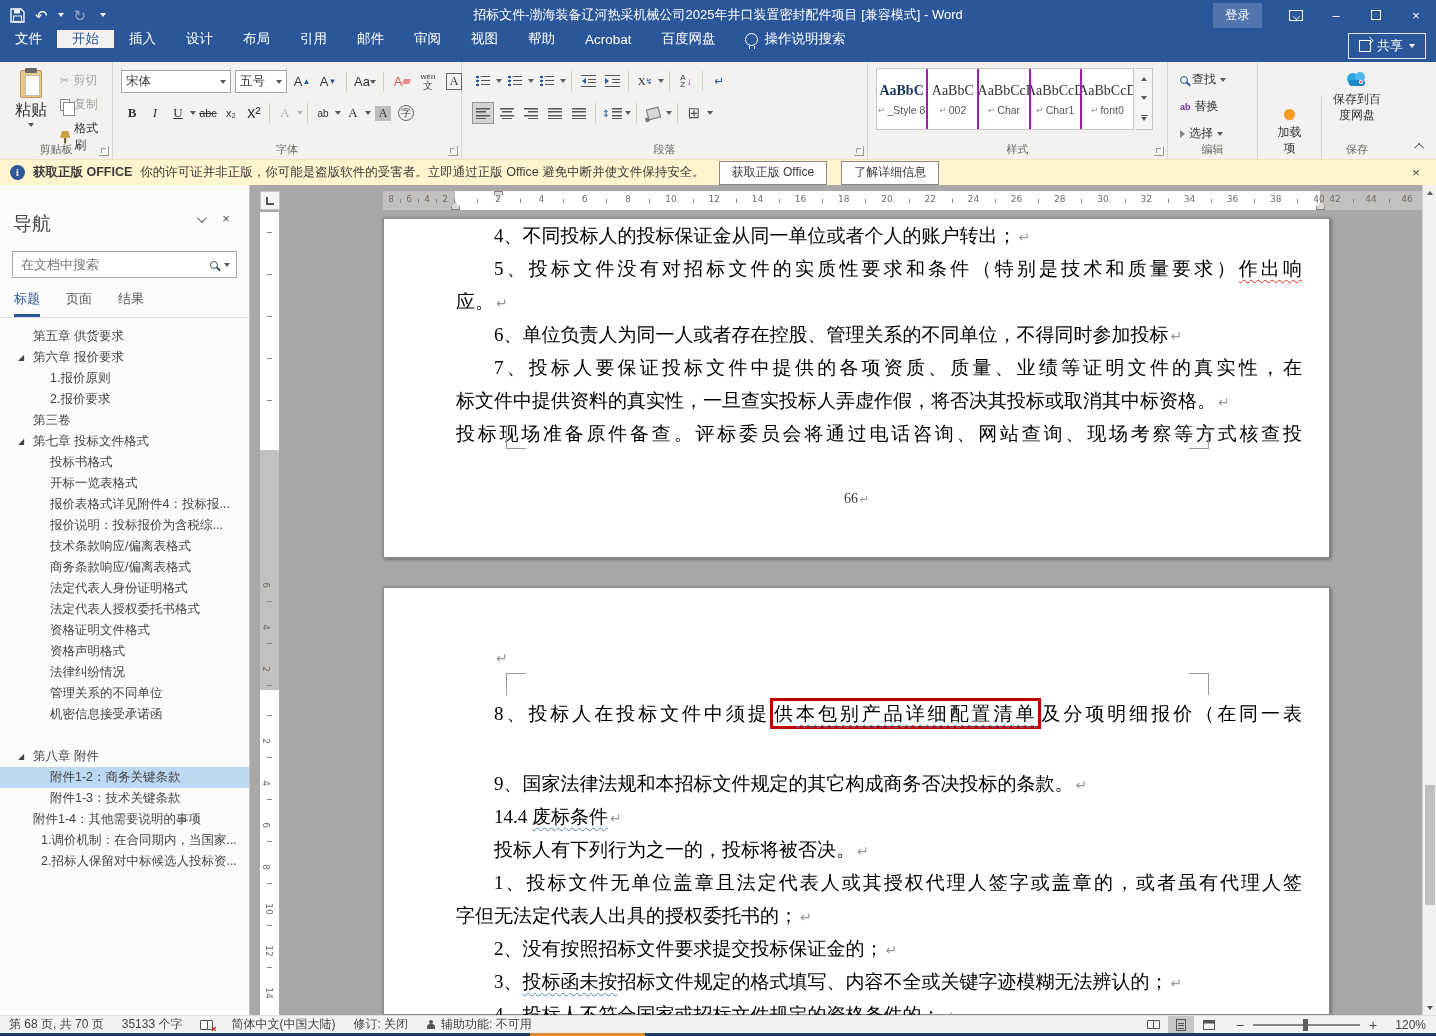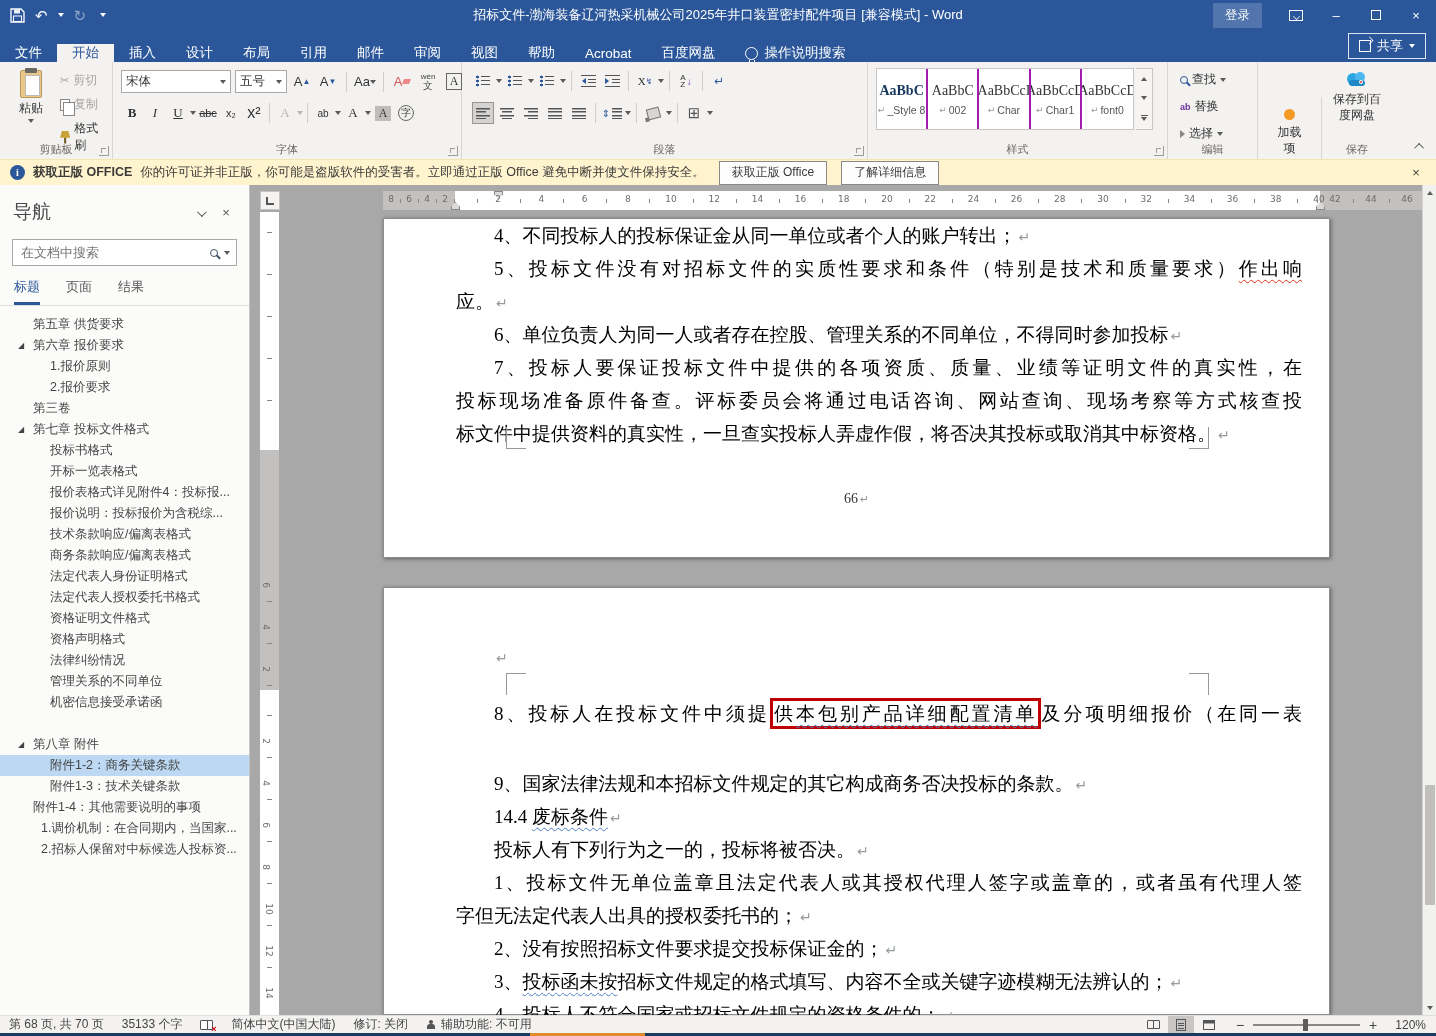--- a/index.html
+++ b/index.html
@@ -16,21 +16,21 @@
   .qat .mini-caret{width:0;height:0;border-left:3px solid transparent;border-right:3px solid transparent;border-top:4px solid #fff;display:inline-block;}
   .title-text{position:absolute;left:0;right:0;text-align:center;font-size:13px;color:#ffffff;pointer-events:none;}
   .win-controls{margin-left:auto;display:flex;align-items:center;height:100%;}
   .login-btn{background:rgba(255,255,255,.18);font-size:12.5px;padding:4px 12px;margin-right:14px;border-radius:1px;}
   .wc{width:40px;height:100%;display:flex;align-items:center;justify-content:center;font-size:13px;}
   .ico-ribbonopt{width:14px;height:11px;border:1px solid #fff;position:relative;}
   .ico-ribbonopt::after{content:"";position:absolute;left:3px;top:2px;width:6px;height:6px;border-right:1.5px solid #fff;border-bottom:1.5px solid #fff;transform:rotate(45deg) scale(.7);}
   .ico-max{width:10px;height:10px;border:1px solid #fff;}
 
   
-  .tabsrow{position:absolute;left:0;top:30px;width:100%;height:32px;background:#2b579a;display:flex;align-items:flex-end;color:#fff;font-size:13.5px;}
+  .tabsrow{position:absolute;left:0;top:30px;width:100%;height:32px;background:#2b579a;display:flex;align-items:flex-start;color:#fff;font-size:13.5px;}
   .rtab{padding:0 15px;display:flex;align-items:center;cursor:default;}
   .rtab.active{background:#f3f2f1;color:#2b579a;}
   .tellme{display:flex;align-items:center;gap:7px;padding:0 14px;}
   .bulb{width:13px;height:13px;border:1.5px solid #fff;border-radius:50%;position:relative;}
   .bulb::after{content:"";position:absolute;left:3px;top:12px;width:4px;height:3px;border-left:1.5px solid #fff;border-right:1.5px solid #fff;}
   .share-btn{margin-left:auto;margin-right:10px;align-self:center;border:1px solid rgba(255,255,255,.85);padding:3px 10px;display:flex;align-items:center;gap:6px;font-size:13px;}
   .ico-share{width:12px;height:12px;border:1px solid #fff;position:relative;}
   .ico-share::after{content:"";position:absolute;right:-3px;top:-4px;width:6px;height:6px;border-top:1.5px solid #fff;border-right:1.5px solid #fff;transform:rotate(45deg) scale(.8);}
   .caret{width:0;height:0;border-left:3.5px solid transparent;border-right:3.5px solid transparent;border-top:4px solid #5a5a5a;display:inline-block;vertical-align:middle;}
   .caret.w{border-top-color:#fff;}
@@ -40,21 +40,21 @@
   .rgroup{position:relative;border-right:1px solid #d8d6d4;height:100%;flex-shrink:0;}
   .glabel{position:absolute;bottom:2px;left:0;right:0;text-align:center;font-size:11px;color:#6a6865;}
   .launcher{position:absolute;right:3px;bottom:3px;width:10px;height:10px;border-left:1px solid #8a8886;border-top:1px solid #8a8886;transform:rotate(180deg);opacity:.8;}
   .launcher::after{content:"";position:absolute;right:2px;bottom:2px;width:4px;height:4px;border-right:1px solid #8a8886;border-bottom:1px solid #8a8886;}
   .btn{display:flex;align-items:center;gap:4px;padding:2px 4px;border-radius:2px;cursor:default;}
   .btn.disabled{color:#a8a6a4;}
   .sq{width:22px;height:22px;display:flex;align-items:center;justify-content:center;font-size:13px;}
   .sq.active{background:#d5d3d1;border:1px solid #979593;}
   
   .g-clip{width:113px;}
-  .paste-big{position:absolute;left:8px;top:8px;width:46px;height:72px;display:flex;flex-direction:column;align-items:center;gap:2px;font-size:12px;}
+  .paste-big{position:absolute;left:8px;top:8px;width:46px;height:72px;display:flex;flex-direction:column;align-items:center;gap:2px;font-size:16px;}
   .ico-clipboard{width:22px;height:28px;background:#e7c88a;border:1px solid #b99a55;border-radius:2px;position:relative;}
   .ico-clipboard::before{content:"";position:absolute;left:4px;top:-3px;width:12px;height:5px;background:#6a6865;border-radius:1px;}
   .ico-clipboard::after{content:"";position:absolute;left:4px;top:4px;width:13px;height:19px;background:#fff;border:1px solid #bbb;}
   .clip-col{position:absolute;left:56px;top:8px;display:flex;flex-direction:column;gap:3px;}
   .ico-copy{width:10px;height:12px;border:1px solid #8a8886;background:#fff;position:relative;flex-shrink:0;}
   .ico-copy::after{content:"";position:absolute;left:2px;top:2px;width:10px;height:12px;border:1px solid #8a8886;background:#fff;}
   .ico-brush{width:11px;height:13px;background:linear-gradient(#caa23a 55%,#6b5a28 55%);clip-path:polygon(20% 0,80% 0,100% 55%,60% 55%,60% 100%,40% 100%,40% 55%,0 55%);}
   
   .g-font{width:349px;}
   .font-row1{position:absolute;left:8px;top:8px;display:flex;align-items:center;gap:4px;}
@@ -130,21 +130,21 @@
   .info-i{width:15px;height:15px;border-radius:50%;background:#2b579a;color:#fff;font-size:10px;font-weight:bold;display:flex;align-items:center;justify-content:center;font-family:"Liberation Serif",serif;flex-shrink:0;}
   .lic-title{font-weight:bold;}
   .lic-btn{background:#fdfdfd;border:1px solid #8a8886;padding:2.5px 12px;font-size:12px;margin-left:6px;white-space:nowrap;}
   .lic-close{margin-left:auto;margin-right:8px;font-size:13px;color:#444;width:24px;text-align:center;}
 
   
   .main{position:absolute;left:0;top:185px;width:100%;height:830px;display:flex;}
   
   .navpane{width:250px;height:100%;background:#fbfbfa;border-right:1px solid #c6c4c2;position:relative;flex-shrink:0;overflow:hidden;}
   .nav-head{display:flex;align-items:center;padding:14px 10px 6px 13px;}
-  .nav-title{font-size:19px;color:#4a4a4a;flex:1;}
+  .nav-title{font-size:19px;color:#4a4a4a;flex:1;margin-top:12px;}
   .nav-hbtn{width:26px;text-align:center;color:#555;font-size:13px;}
   .chev-dn{display:inline-block;width:7px;height:7px;border-right:1.5px solid #555;border-bottom:1.5px solid #555;transform:rotate(45deg) translateY(-2px);}
   .nav-search{margin:8px 12px 2px 12px;height:27px;background:#fff;border:1px solid #a9a9a9;display:flex;align-items:center;padding:0 6px;gap:6px;}
   .nav-search input{border:none;outline:none;flex:1;font-size:13px;color:#333;background:transparent;font-family:inherit;}
   .nav-search input::placeholder{color:#767676;}
   .ico-mag{width:8px;height:8px;border:1.7px solid #44546a;border-radius:50%;position:relative;flex-shrink:0;}
   .ico-mag::after{content:"";position:absolute;width:5px;height:1.7px;background:#44546a;transform:rotate(45deg);right:-4px;bottom:-2px;}
   .nav-tabs{display:flex;gap:26px;padding:10px 14px 0 14px;font-size:13px;color:#595959;border-bottom:1px solid #e1dfdd;}
   .nav-tab{padding-bottom:6px;}
   .nav-tab.active{color:#2b579a;border-bottom:3px solid #2b579a;}
@@ -700,22 +700,22 @@
           <span class="vtick" style="top: 755px;"></span>
         </div>
 
       <div class="page page1">
         <div class="ptext" id="p1text">
             <div class="dline" style="text-indent: 38px;"><span>4、不同投标人的投标保证金从同一单位或者个人的账户转出；</span><span class="ret">↵</span></div>
             <div class="dline fill" style="text-indent: 38px;"><span>5、投标文件没有对招标文件的实质性要求和条件（特别是技术和质量要求）</span><span class="u-red">作出响</span></div>
             <div class="dline"><span>应。</span><span class="ret">↵</span></div>
             <div class="dline" style="text-indent: 38px;"><span>6、单位负责人为同一人或者存在控股、管理关系的不同单位，不得同时参加投标</span><span class="ret">↵</span></div>
             <div class="dline fill" style="text-indent: 38px;"><span>7、投标人要保证投标文件中提供的各项资质、质量、业绩等证明文件的真实性，在</span></div>
+            <div class="dline"><span>标文件中提供资料的真实性，一旦查实投标人弄虚作假，将否决其投标或取消其中标资格。</span><span class="ret">↵</span></div>
             <div class="dline fill"><span>投标现场准备原件备查。评标委员会将通过电话咨询、网站查询、现场考察等方式核查投</span></div>
-            <div class="dline"><span>标文件中提供资料的真实性，一旦查实投标人弄虚作假，将否决其投标或取消其中标资格。</span><span class="ret">↵</span></div>
           </div>
         <div class="cmark bl" style="left:122px;top:208px;"></div>
         <div class="cmark br" style="left:805px;top:208px;"></div>
         <div class="pfooter"><span>66</span><span class="ret" style="font-size:11px;">↵</span></div>
       </div>
 
       <div class="page page2">
         <div class="cmark tl" style="left:122px;top:85px;"></div>
         <div class="cmark tr" style="left:805px;top:85px;"></div>
         <div class="ptext" id="p2text">

